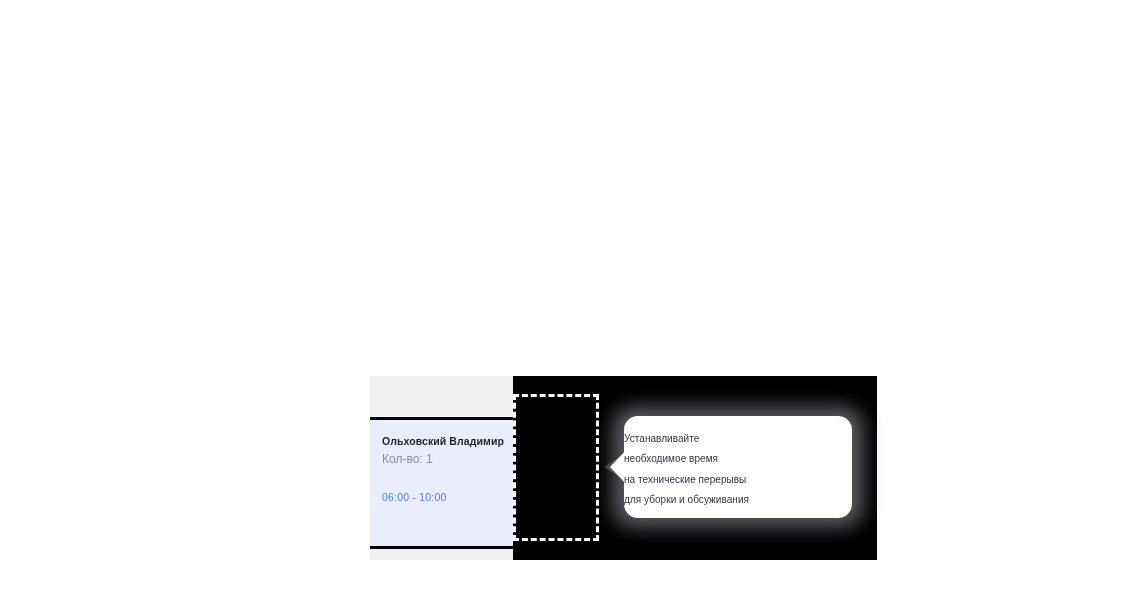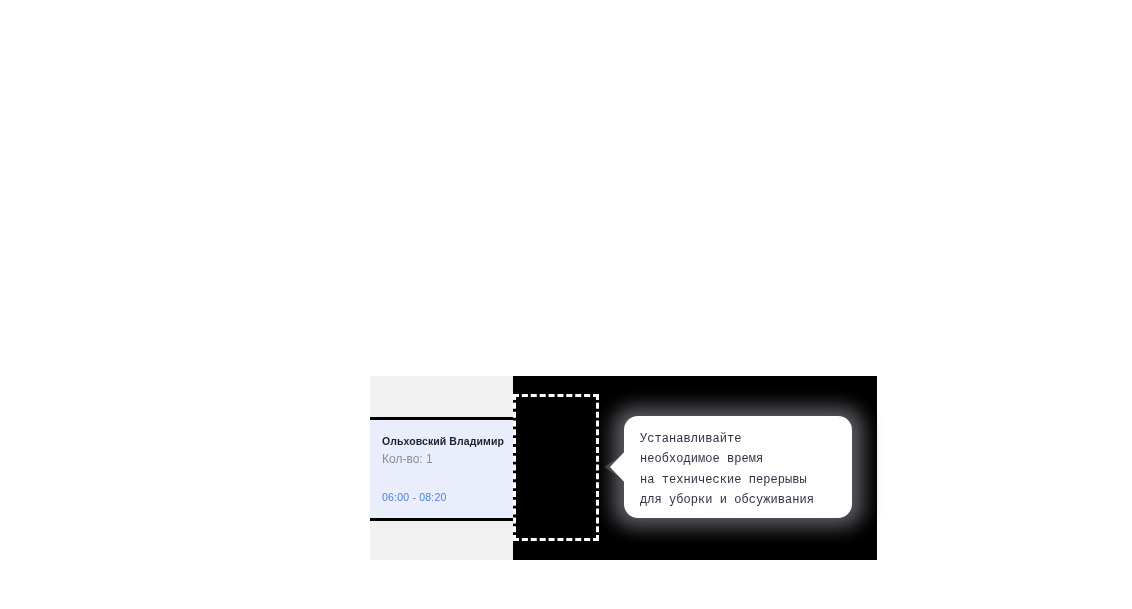--- a/index.html
+++ b/index.html
@@ -28,21 +28,21 @@
     height: 184px;
     background: #f1f1f1;
   }
 
   
   .booking-card {
     position: absolute;
     left: 370px;
     top: 417px;
     width: 143px;
-    height: 104px;
+    height: 132px;
     background: #eaeefc;
     border-top: 3px solid #000000;
     border-bottom: 3px solid #000000;
     box-sizing: border-box;
   }
 
   .booking-card .card-inner {
     padding: 15px 12px 0 12px;
   }
 
@@ -144,43 +144,42 @@
     left: 6px;
     top: 52px;
     width: 18px;
     height: 38px;
     background: #ffffff;
     clip-path: polygon(0% 50%, 100% 0%, 100% 100%);
   }
 
   .tooltip-text {
     position: absolute;
-    left: 36px;
+    left: 20px;
     top: 33px;
     width: 216px;
-    font-size: 12px;
+    font-size: 10px;
     line-height: 20.3px;
     color: #2e3347;
     letter-spacing: 0.05px;
     white-space: pre-line;
-    font-family: Liberation Mono, monospace;
   }
 </style>
 </head>
 <body>
 
 <div id="stage">
 
   <div class="calendar-column"></div>
 
   <div class="booking-card">
     <div class="card-inner">
       <div class="card-title">Ольховский Владимир</div>
       <div class="card-count">Кол-во: 1</div>
-      <div class="card-time">06:00 - 08:20</div>
+      <div class="card-time">06:00 - 10:00</div>
     </div>
   </div>
 
   <div class="spotlight-panel"></div>
 
   <div class="dashed-highlight"></div>
 
   <div class="tooltip-wrap">
     <div class="tooltip-glow"></div>
     <div class="tooltip-glow-tail"></div>

